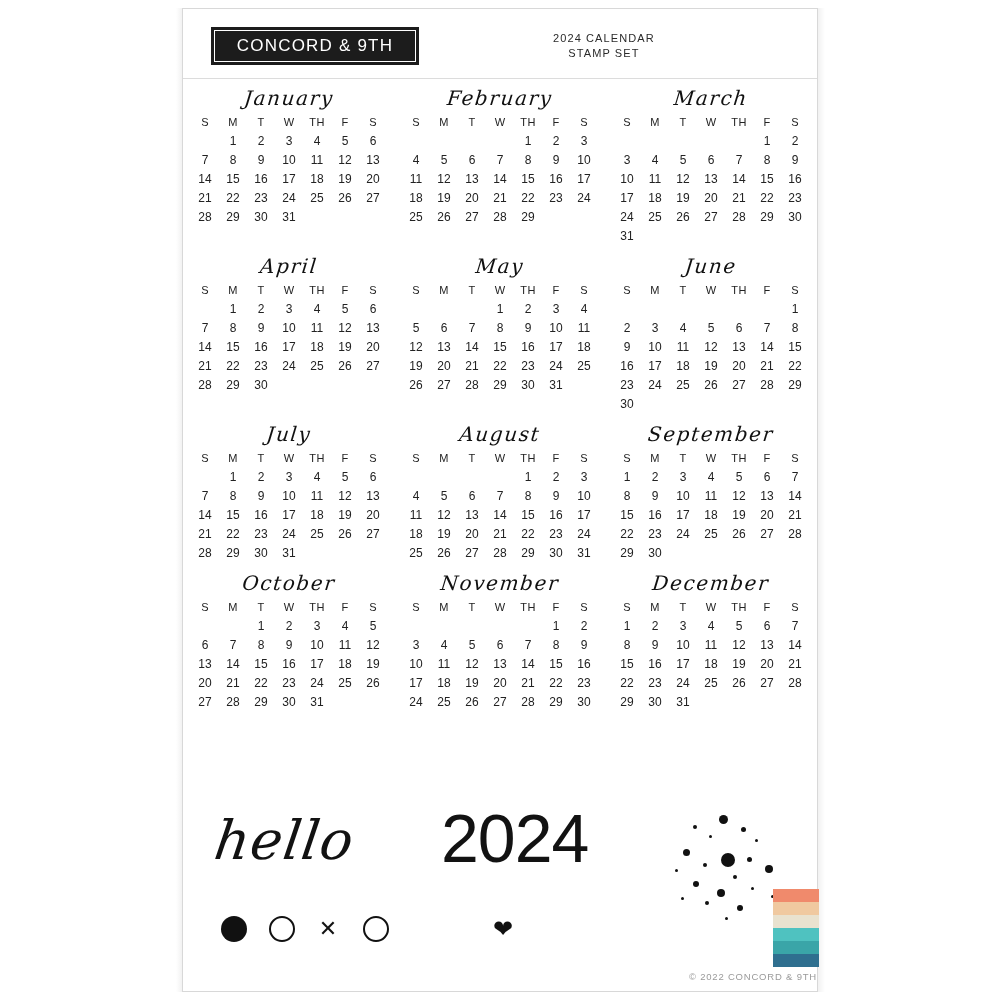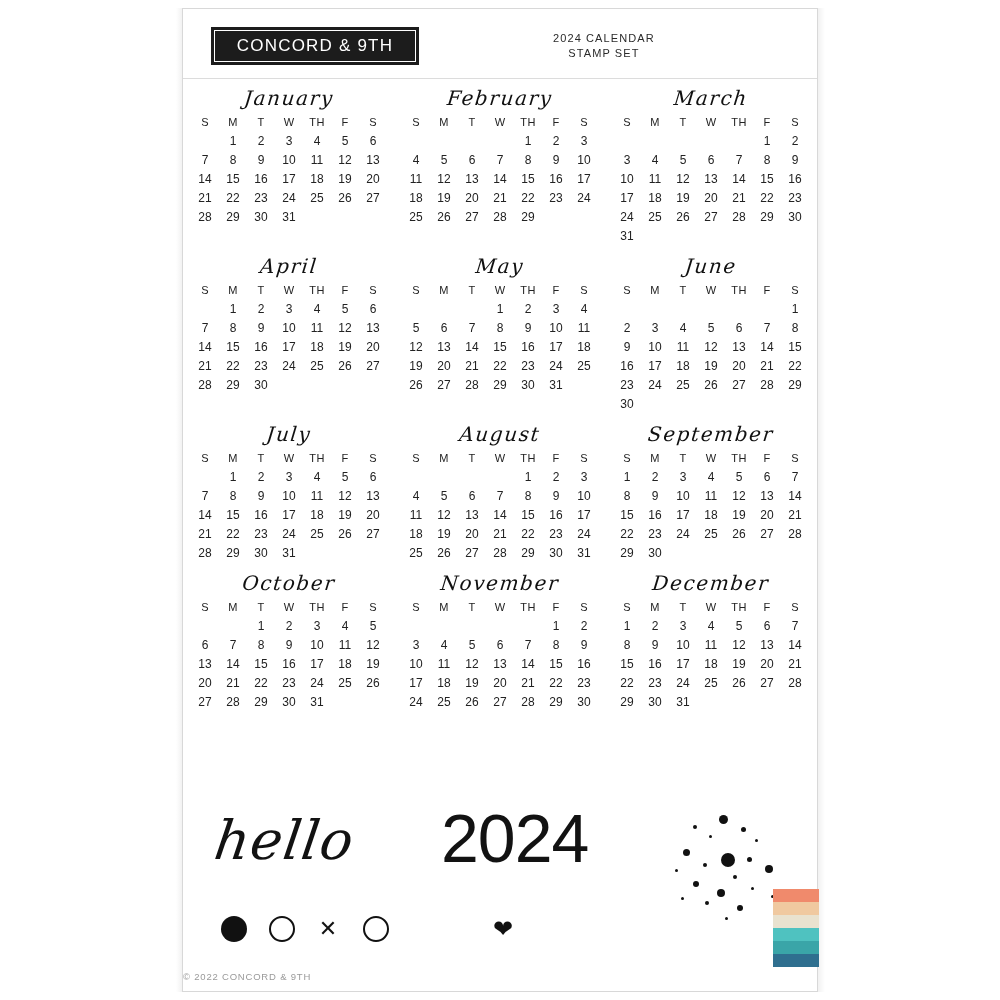--- a/index.html
+++ b/index.html
@@ -256,21 +256,21 @@
   }
   .swatches div {
     width: 100%;
     height: 13px;
   }
   .copyright {
     position: absolute;
     left: 0;
     top: 962px;
     width: 100%;
-    text-align: left;
+    text-align: right;
     font-size: 9.5px;
     letter-spacing: 0.8px;
     color: #9a9a9a;
     font-family: "Liberation Sans", sans-serif;
   }
 </style>
 </head>
 <body>
 
 <div class="page">

